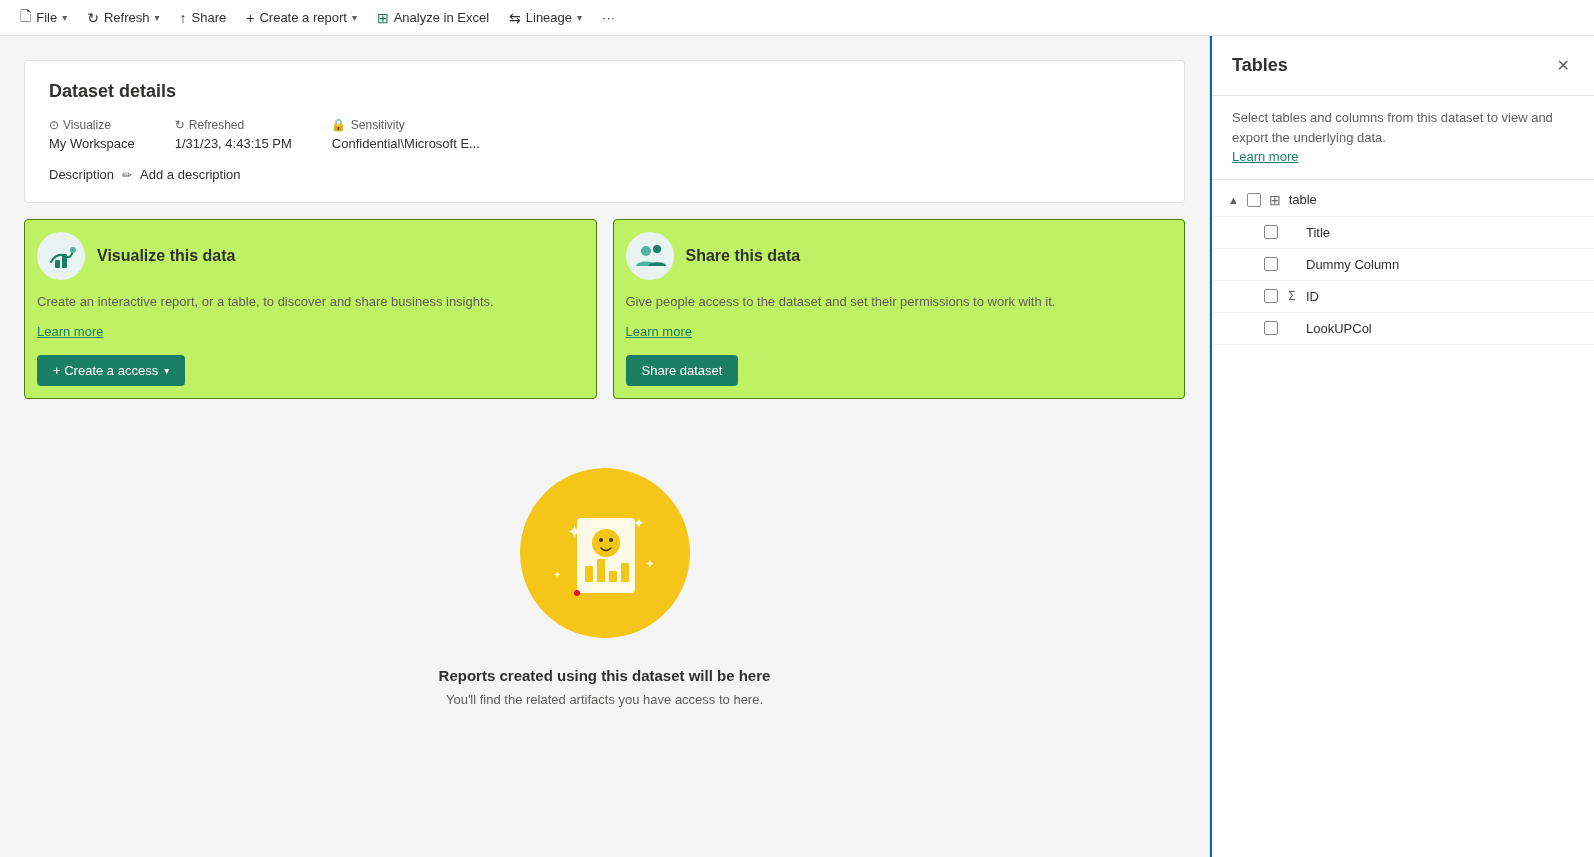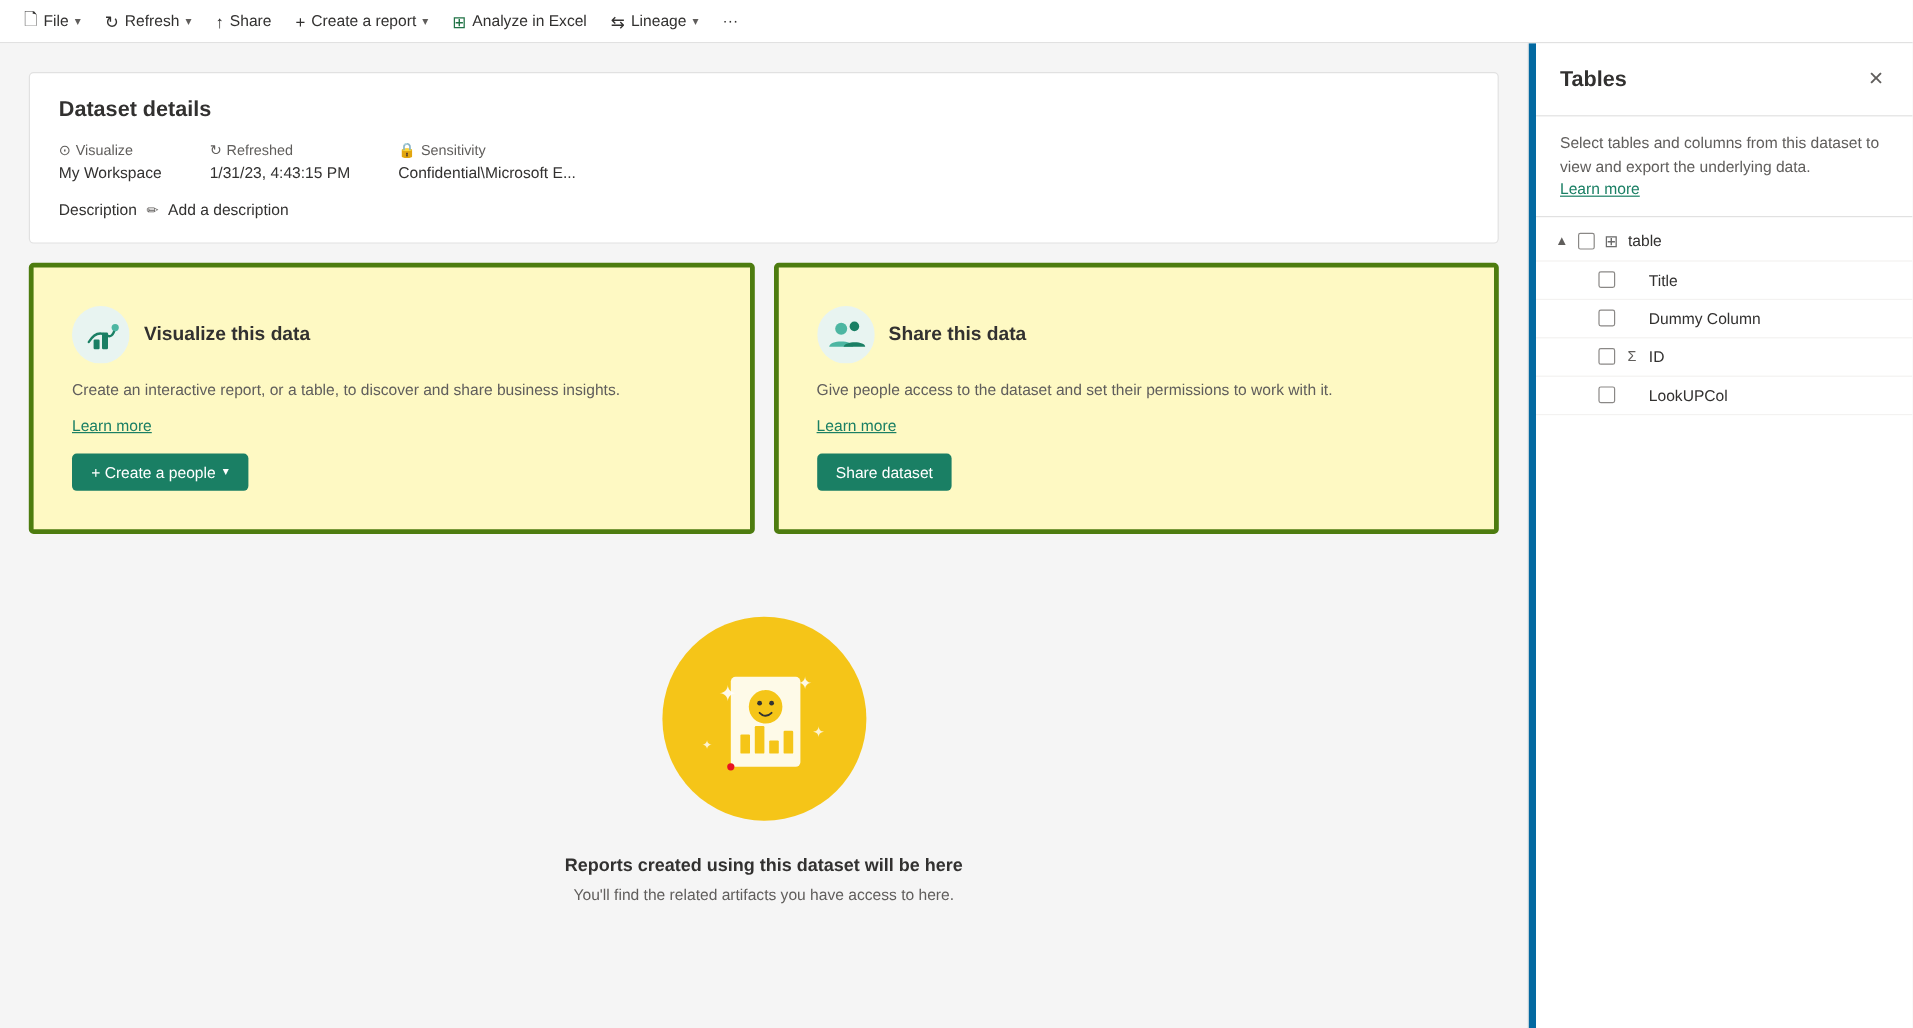--- a/index.html
+++ b/index.html
@@ -97,24 +97,24 @@
       font-size: 13px;
     }
 
     
     .action-cards-row {
       display: flex;
       gap: 16px;
       margin-bottom: 24px;
     }
     .action-card {
-      background: #fef9c3;
-      border: 4px solid #4d7c0f;
+      background: #bef264;
+      border: 1px solid #4d7c0f;
       border-radius: 4px;
-      padding: 32px;
+      padding: 12px;
       flex: 1;
     }
     .action-card-header {
       display: flex;
       align-items: center;
       gap: 12px;
       margin-bottom: 12px;
     }
     .action-card-icon {
       width: 48px;
@@ -173,23 +173,23 @@
       color: #323130;
       margin-bottom: 8px;
     }
     .empty-state-subtitle {
       font-size: 13px;
       color: #605e5c;
     }
 
     
     .right-panel {
-      width: 320px;
+      width: 384px;
       background: #fff;
-      border-left: 6px solid #0369a1;
+      border-left: 2px solid #0369a1;
       display: flex;
       flex-direction: column;
       overflow: hidden;
     }
     .right-panel-header {
       display: flex;
       align-items: center;
       justify-content: space-between;
       padding: 16px 20px;
       border-bottom: 1px solid #e1e1e1;
@@ -357,21 +357,21 @@
               <circle cx="36" cy="18" r="3" fill="#4db6a2"></circle>
             </svg>
           </div>
           <div class="action-card-title">Visualize this data</div>
         </div>
         <div class="action-card-desc">
           <span>Create an interactive report, or a table, to discover and share business insights.</span>
         </div>
         <a class="learn-more-link">Learn more</a>
         <button class="action-btn-primary">
-          <span>+ Create a people</span>
+          <span>+ Create a access</span>
           <span class="action-btn-chevron">▾</span>
         </button>
       </div>
 
       <div class="action-card">
         <div class="action-card-header">
           <div class="action-card-icon">
             <svg width="48" height="48" viewBox="0 0 48 48" xmlns="http://www.w3.org/2000/svg">
               <circle cx="24" cy="24" r="24" fill="#e8f4f1"></circle>
 

